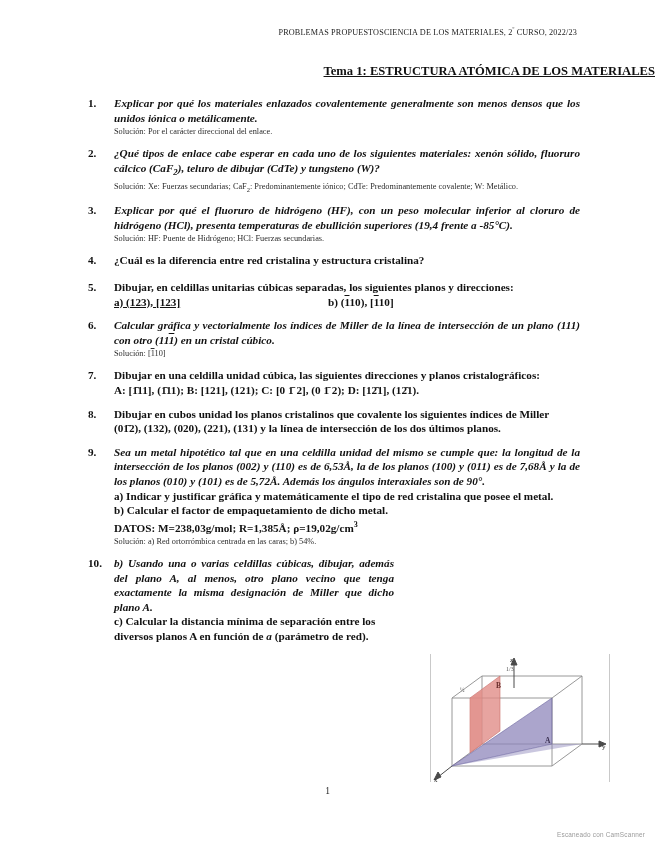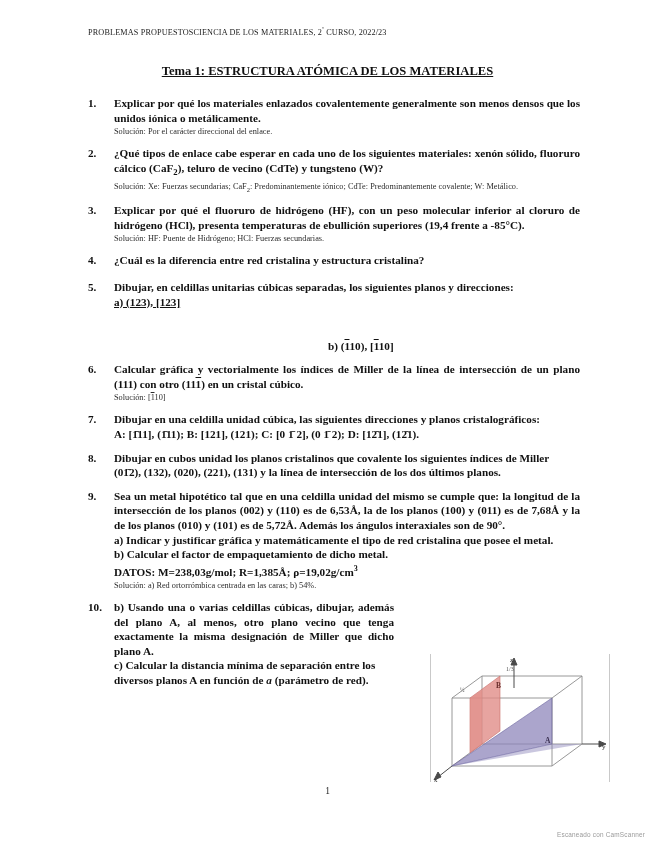--- a/index.html
+++ b/index.html
@@ -20,36 +20,36 @@
     inset: 0;
     padding: 0;
   }
   
   .header {
     position: absolute;
     top: 26px;
     left: 88px;
     right: 78px;
     display: flex;
-    justify-content: flex-start;
+    justify-content: flex-end;
     align-items: baseline;
     font-size: 8.2px;
     letter-spacing: 0.15px;
     color: #222;
   }
   .header .right { text-align: right; }
   .sup { font-size: 0.72em; vertical-align: super; }
 
   
   .doc-title {
     position: absolute;
     top: 64px;
     left: 0;
     width: 100%;
-    text-align: center;
+    text-align: right;
     font-size: 12.6px;
     font-weight: bold;
     color: #111;
   }
   .doc-title span.u { text-decoration: underline; }
 
   
   .items {
     position: absolute;
     top: 96px;
@@ -73,41 +73,41 @@
     flex: 1 1 auto;
     min-width: 0;
   }
   .q {
     font-weight: bold;
     font-size: 11.2px;
     line-height: 14.6px;
     color: #111;
     margin: 0;
   }
-  .q.just { text-align: justify; }
+  .q.just { text-align: justify; font-style: italic; }
   .sol {
     font-size: 8.3px;
     line-height: 11px;
     color: #2b2b2b;
     margin: 1px 0 0 0;
     font-weight: normal;
   }
   .sub {
     font-size: 0.78em;
     vertical-align: sub;
   }
   .ovb {
     text-decoration: overline;
     text-decoration-thickness: 1px;
   }
   .two-col {
     display: flex;
   }
   .two-col .a { width: 214px; flex: 0 0 214px; text-decoration: underline; }
-  .two-col .b { flex: 1 1 auto; margin-top: 44px; }
+  .two-col .b { flex: 1 1 auto; }
 
   
   .float-fig {
     float: right;
     width: 176px;
     height: 128px;
     margin: 4px 0 0 10px;
     shape-outside: margin-box;
   }
 
@@ -171,21 +171,21 @@
       <div class="num">1.</div>
       <div class="body">
         <p class="q just">Explicar por qué los materiales enlazados covalentemente generalmente son menos densos que los unidos iónica o metálicamente.</p>
         <p class="sol">Solución: Por el carácter direccional del enlace.</p>
       </div>
     </div>
 
     <div class="item">
       <div class="num">2.</div>
       <div class="body">
-        <p class="q just"><span>¿Qué tipos de enlace cabe esperar en cada uno de los siguientes materiales: xenón sólido, fluoruro cálcico (CaF</span><span class="sub">2</span><span>), teluro de vecino (CdTe) y tungsteno (W)?</span></p>
+        <p class="q just"><span>¿Qué tipos de enlace cabe esperar en cada uno de los siguientes materiales: xenón sólido, fluoruro cálcico (CaF</span><span class="sub">2</span><span>), teluro de dibujar (CdTe) y tungsteno (W)?</span></p>
         <p class="sol"><span>Solución: Xe: Fuerzas secundarias; CaF</span><span class="sub">2</span><span>: Predominantemente iónico; CdTe: Predominantemente covalente; W: Metálico.</span></p>
       </div>
     </div>
 
     <div class="item">
       <div class="num">3.</div>
       <div class="body">
         <p class="q just">Explicar por qué el fluoruro de hidrógeno (HF), con un peso molecular inferior al cloruro de hidrógeno (HCl), presenta temperaturas de ebullición superiores (19,4 frente a -85°C).</p>
         <p class="sol">Solución: HF: Puente de Hidrógeno; HCl: Fuerzas secundarias.</p>
       </div>

